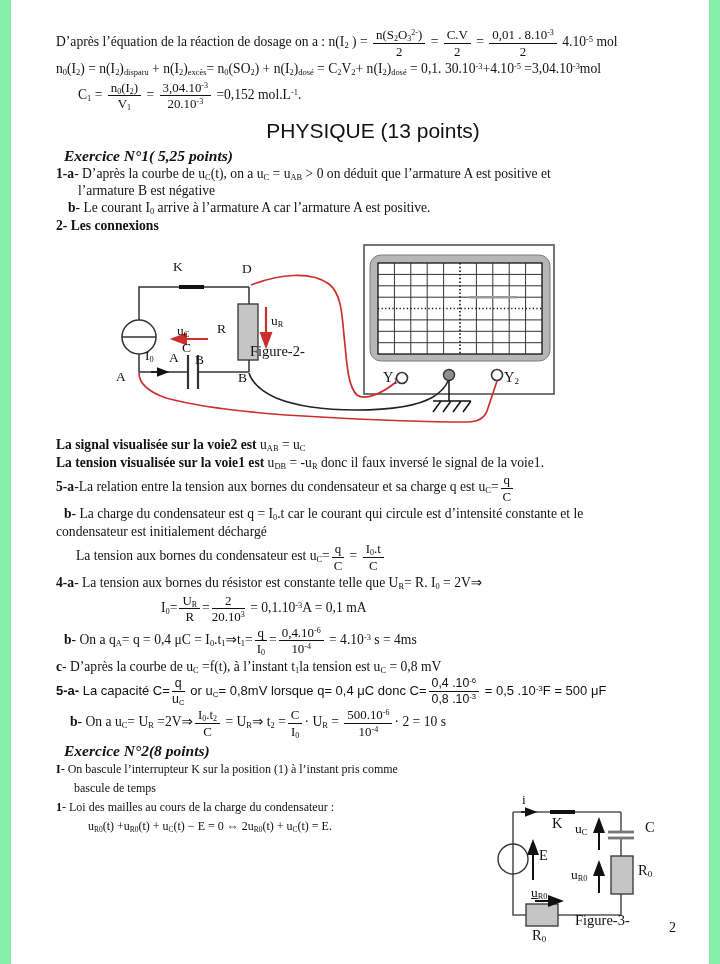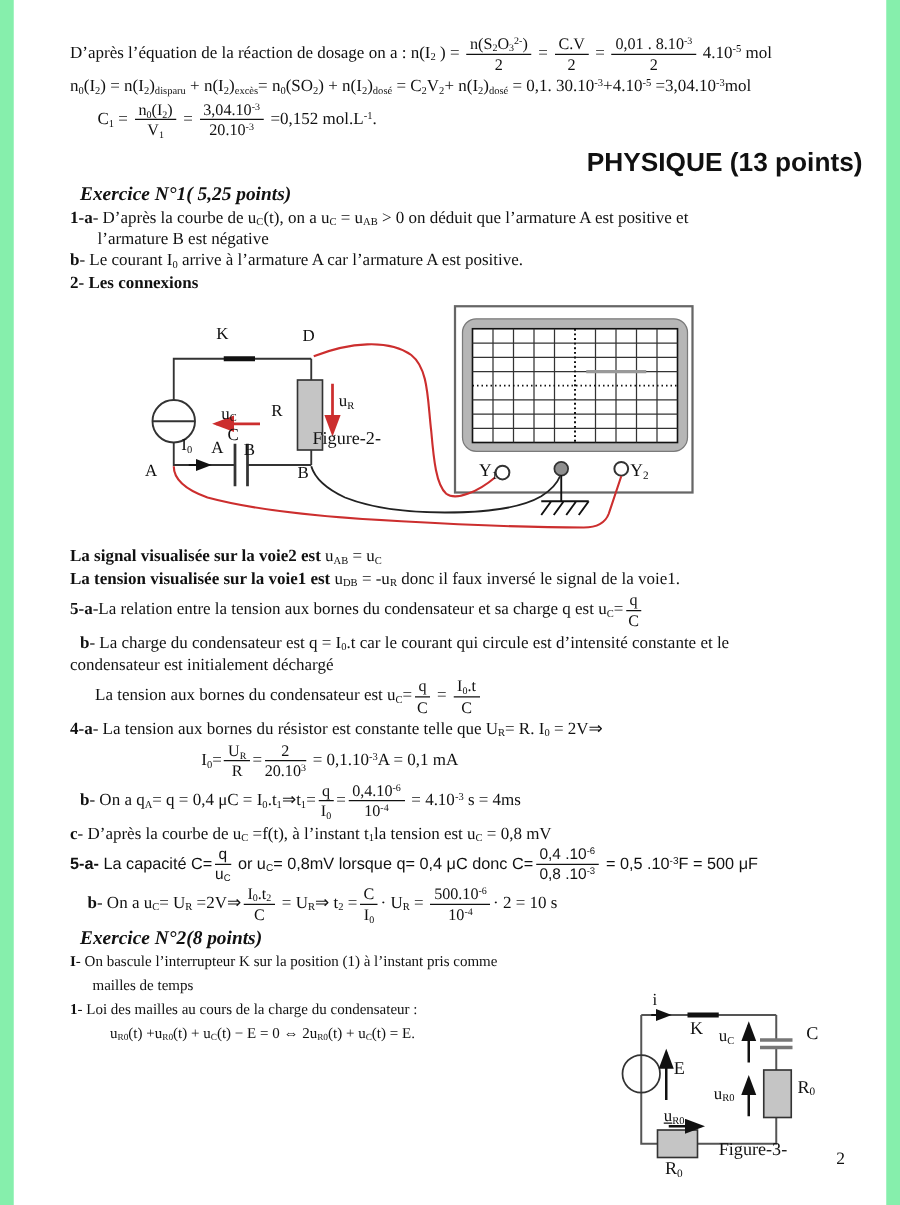--- a/index.html
+++ b/index.html
@@ -8,23 +8,23 @@
   .page{position:absolute;left:11px;top:0;width:698px;height:964px;background:#ffffff;}
   .content{position:absolute;left:45px;top:26px;width:634px;font-size:13.6px;line-height:17.4px;color:#111;}
   .line{margin:0;}
   .eq{margin:2px 0;}
   b{font-weight:bold;}
   sub{font-size:0.62em;vertical-align:-0.25em;line-height:0;}
   sup{font-size:0.62em;vertical-align:0.5em;line-height:0;}
   .frac{display:inline-block;text-align:center;vertical-align:middle;line-height:1.05;margin:0 2px;font-size:0.95em;}
   .frac .num{display:block;border-bottom:1.2px solid #111;padding:0 3px 1px 3px;}
   .frac .den{display:block;padding-top:1px;}
-  .heading{font-family:"Liberation Sans",sans-serif;font-weight:bold;font-size:21px;line-height:24px;text-align:right;margin:8px 0 4px 0;}
+  .heading{font-family:"Liberation Sans",sans-serif;font-weight:normal;font-size:21px;line-height:24px;text-align:center;margin:8px 0 4px 0;}
   .extitle{font-weight:bold;font-style:italic;font-size:15.5px;line-height:18px;margin-left:8px;}
-  .ind8{margin-left:8px;} .ind12{} .ind14{margin-left:14px;}
+  .ind8{margin-left:8px;} .ind12{margin-left:12px;} .ind14{margin-left:14px;}
   .ind18{margin-left:18px;} .ind20{margin-left:20px;} .ind22{margin-left:22px;}
   .ind32{margin-left:32px;} .ind105{margin-left:105px;font-family:Liberation Serif, serif;}
   .sansline{font-family:"Liberation Sans",sans-serif;font-size:13px;}
   .ex2{font-size:12px;line-height:19px;}
   .mt3{margin-top:3px;} .mt4{margin-top:4px;}
   .figwrap{position:relative;}
   .fig2{margin:6px 0 0 55px;width:460px;height:192px;}
   .fig3{position:absolute;left:472px;top:792px;width:228px;height:168px;}
   .flb{position:absolute;font-size:13.5px;line-height:1;color:#111;white-space:nowrap;font-family:"Liberation Serif",serif;}
   .flb.big{font-size:14.5px;}
@@ -125,21 +125,21 @@
       <div class="line"><b>4-a</b>-  La tension aux bornes du résistor est constante telle que U<sub>R</sub>= R. I<sub>0</sub> = 2V⇒</div>
       <div class="line eq ind105">I<sub>0</sub>=<span class="frac"><span class="num">U<sub>R</sub></span><span class="den">R</span></span>=<span class="frac"><span class="num">2</span><span class="den">20.10<sup>3</sup></span></span> = 0,1.10<sup>-3</sup>A = 0,1 mA</div>
       <div class="line eq ind8"><b>b</b>- On a q<sub>A</sub>= q = 0,4 μC = I<sub>0</sub>.t<sub>1</sub>⇒t<sub>1</sub>=<span class="frac"><span class="num">q</span><span class="den">I<sub>0</sub></span></span>=<span class="frac"><span class="num">0,4.10<sup>-6</sup></span><span class="den">10<sup>-4</sup></span></span>  = 4.10<sup>-3</sup> s = 4ms</div>
       <div class="line"><b>c</b>- D’après la courbe de u<sub>C</sub> =f(t), à l’instant t<sub>1</sub>la tension est u<sub>C</sub> = 0,8 mV</div>
       <div class="line eq sansline"><b>5-a-</b> La capacité C=<span class="frac"><span class="num">q</span><span class="den">u<sub>C</sub></span></span> or u<sub>C</sub>= 0,8mV lorsque q= 0,4 μC donc C=<span class="frac"><span class="num">0,4 .10<sup>-6</sup></span><span class="den">0,8 .10<sup>-3</sup></span></span> = 0,5 .10<sup>-3</sup>F = 500 μF</div>
       <div class="line eq ind14"><b>b</b>- On a u<sub>C</sub>= U<sub>R</sub> =2V⇒<span class="frac"><span class="num">I<sub>0</sub>.t<sub>2</sub></span><span class="den">C</span></span> = U<sub>R</sub>⇒ t<sub>2</sub> =<span class="frac"><span class="num">C</span><span class="den">I<sub>0</sub></span></span>· U<sub>R</sub>  = <span class="frac"><span class="num">500.10<sup>-6</sup></span><span class="den">10<sup>-4</sup></span></span>· 2 = 10 s</div>
 
       <div class="extitle mt4">Exercice N°2(8 points)</div>
       <div class="ex2" style="width:452px;">
         <div class="line"><b>I</b>- On bascule l’interrupteur K sur la position (1) à l’instant pris comme</div>
-        <div class="line ind18">mailles de temps</div>
+        <div class="line ind18">bascule de temps</div>
         <div class="line"><b>1</b>-  Loi des mailles au cours de la charge du condensateur :</div>
         <div class="line ind32">u<sub>R0</sub>(t) +u<sub>R0</sub>(t) + u<sub>C</sub>(t) − E = 0 ⇔ 2u<sub>R0</sub>(t) + u<sub>C</sub>(t) = E.</div>
       </div>
 
     </div>
 
     <div class="figwrap fig3">
       <svg width="228" height="168" viewBox="0 0 228 168">
         <defs>
           <marker id="arB3" markerWidth="9" markerHeight="8" refX="6.5" refY="3" orient="auto">

